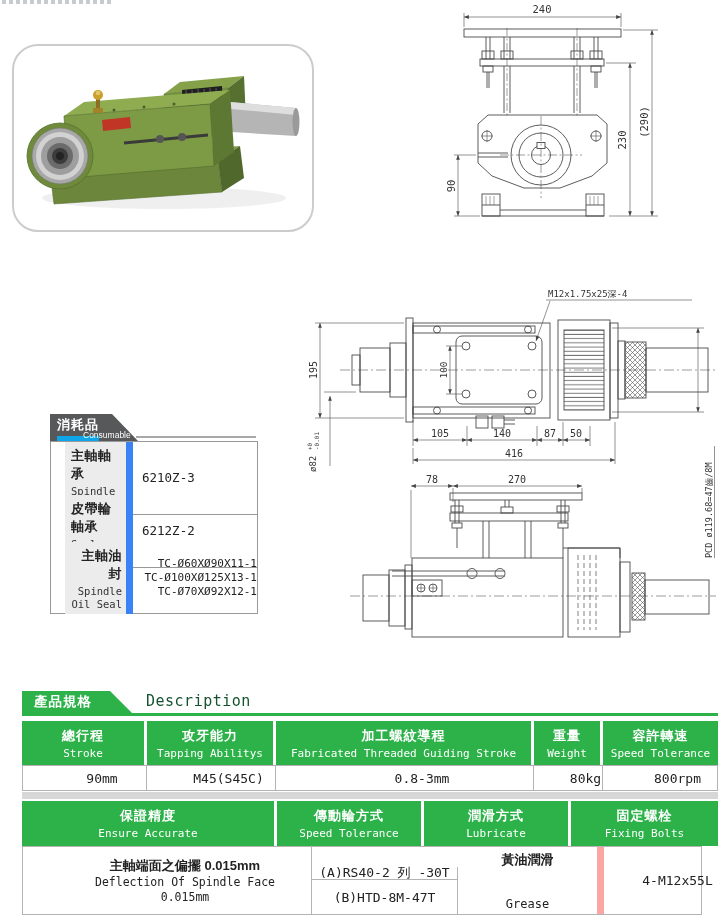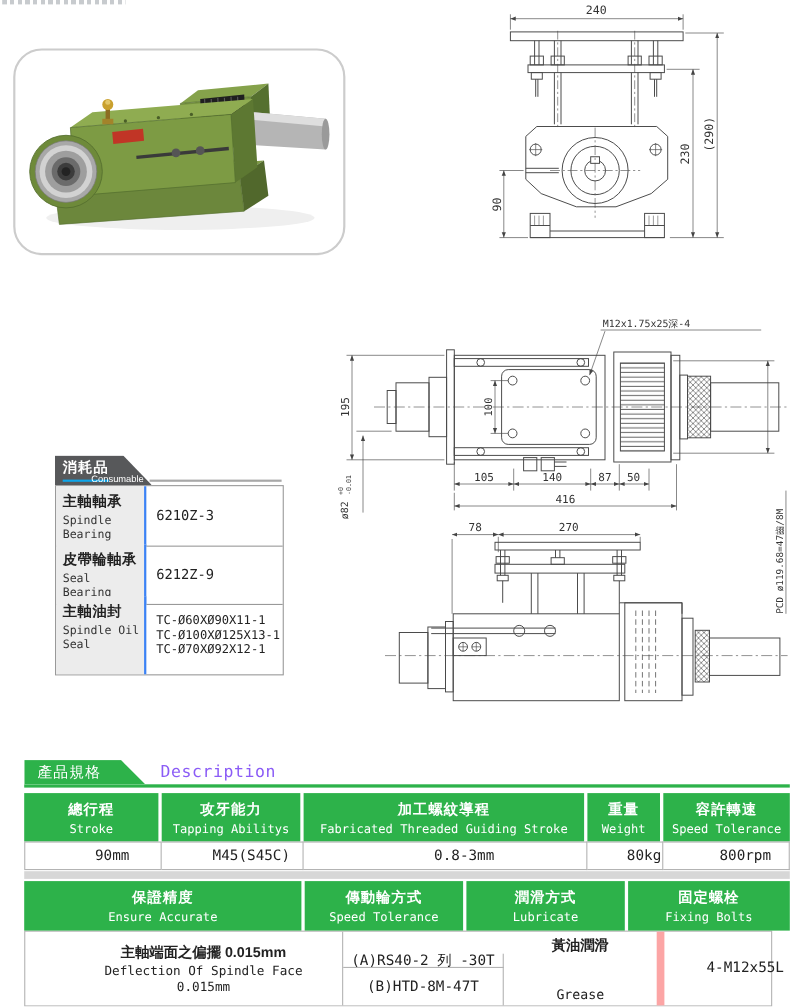--- a/index.html
+++ b/index.html
@@ -21,44 +21,44 @@
 
   
   .front-view { left:440px; top:0; width:282px; height:235px; }
   .side-views { left:300px; top:240px; width:422px; height:430px; }
   svg text { font-family:"DejaVu Sans Mono","Liberation Mono",monospace; fill:#333; }
 
   
   .c-tab { left:50px; top:414px; width:88px; height:27px; background:#57585a;
     clip-path:polygon(0 0,62px 0,88px 100%,0 100%); color:#fff; }
   .c-tab .zh { position:absolute; left:7px; top:2px; font-size:13px; font-weight:bold;
-    border-bottom:2px solid #0ea5e9; padding-bottom:2px; letter-spacing:1px; }
+    border-bottom:6px solid #0ea5e9; padding-bottom:2px; letter-spacing:1px; }
   .c-tab .en { position:absolute; left:33px; bottom:1px; font-size:8.5px; }
   .c-tab-line { left:136px; top:436px; width:120px; height:2px; background:#a8a8a8; }
   .c-table { left:50px; top:441px; width:206px; border:1px solid #999; background:#fff; }
   .c-row { display:grid; grid-template-columns:82px 1fr; }
-  .c-row .lbl { background:#ececec; border-right:2px solid #3b82f6; border-bottom:1px solid #999;
-    padding:5px 4px 4px 6px; }
+  .c-row .lbl { background:#ececec; border-right:7px solid #3b82f6; border-bottom:1px solid #999;
+    padding:5px 4px 4px 6px;margin-left:14px; }
   .c-row .val { border-bottom:1px solid #999; display:flex; flex-direction:column;
     justify-content:center; padding-left:9px; }
   .c-row:last-child .lbl, .c-row:last-child .val { border-bottom:none; }
   .c-row .lbl .zh { font-size:13px; font-weight:bold; color:#222; letter-spacing:.5px; }
   .c-row .lbl .en { font-size:10.5px; color:#333; margin-top:2px; line-height:1.2;
     font-family:"DejaVu Sans Mono","Liberation Mono",monospace; }
   .c-row .val .v { font-size:12.5px; line-height:1.25;
     font-family:"DejaVu Sans Mono","Liberation Mono",monospace; }
   .c-row .val .v.small { font-size:11px; }
-  .r1 { height:53px; } .r2 { height:47px; } .r3 { height:71px; }
+  .r1 { height:53px; } .r2 { height:47px; } .r3 { height:71px;text-align:right; }
 
   
   .s-tab { left:22px; top:691px; width:110px; height:22px; background:#2db24a;
     clip-path:polygon(0 0,88px 0,110px 100%,0 100%); color:#fff; font-size:13.5px;
-    font-weight:normal; line-height:22px; padding-left:12px; box-sizing:border-box;
+    font-weight:bold; line-height:22px; padding-left:12px; box-sizing:border-box;
     letter-spacing:1px; }
-  .s-desc { left:146px; top:692px; color:#8b5cf6; font-size:15px; letter-spacing:.5px;
+  .s-desc { left:146px; top:692px; color:#14532d; font-size:15px; letter-spacing:.5px;
     font-family:"DejaVu Sans Mono","Liberation Mono",monospace; }
   .s-underline { left:22px; top:713px; width:696px; height:3px; background:#2db24a; }
 
   .t-head { display:grid; column-gap:3px; }
   .t-head .hcell { background:#2db24a; color:#fff; display:flex; flex-direction:column;
     align-items:center; justify-content:center; gap:2px; text-align:right; }
   .hcell .zh { font-size:13px; font-weight:bold; letter-spacing:1px; }
   .hcell .en { font-size:11px; font-family:"DejaVu Sans Mono","Liberation Mono",monospace; }
 
   .t1 { left:22px; top:721px; width:696px; }
@@ -404,21 +404,21 @@
     <div class="val">
       <div class="v">6210Z-3</div>
     </div>
   </div>
   <div class="c-row r2">
     <div class="lbl">
       <div class="zh">皮帶輪軸承</div>
       <div class="en">Seal Bearing</div>
     </div>
     <div class="val">
-      <div class="v">6212Z-9</div>
+      <div class="v">6212Z-2</div>
     </div>
   </div>
   <div class="c-row r3">
     <div class="lbl">
       <div class="zh">主軸油封</div>
       <div class="en">Spindle Oil Seal</div>
     </div>
     <div class="val">
       <div class="v small">TC-Ø60XØ90X11-1</div>
       <div class="v small">TC-Ø100XØ125X13-1</div>

